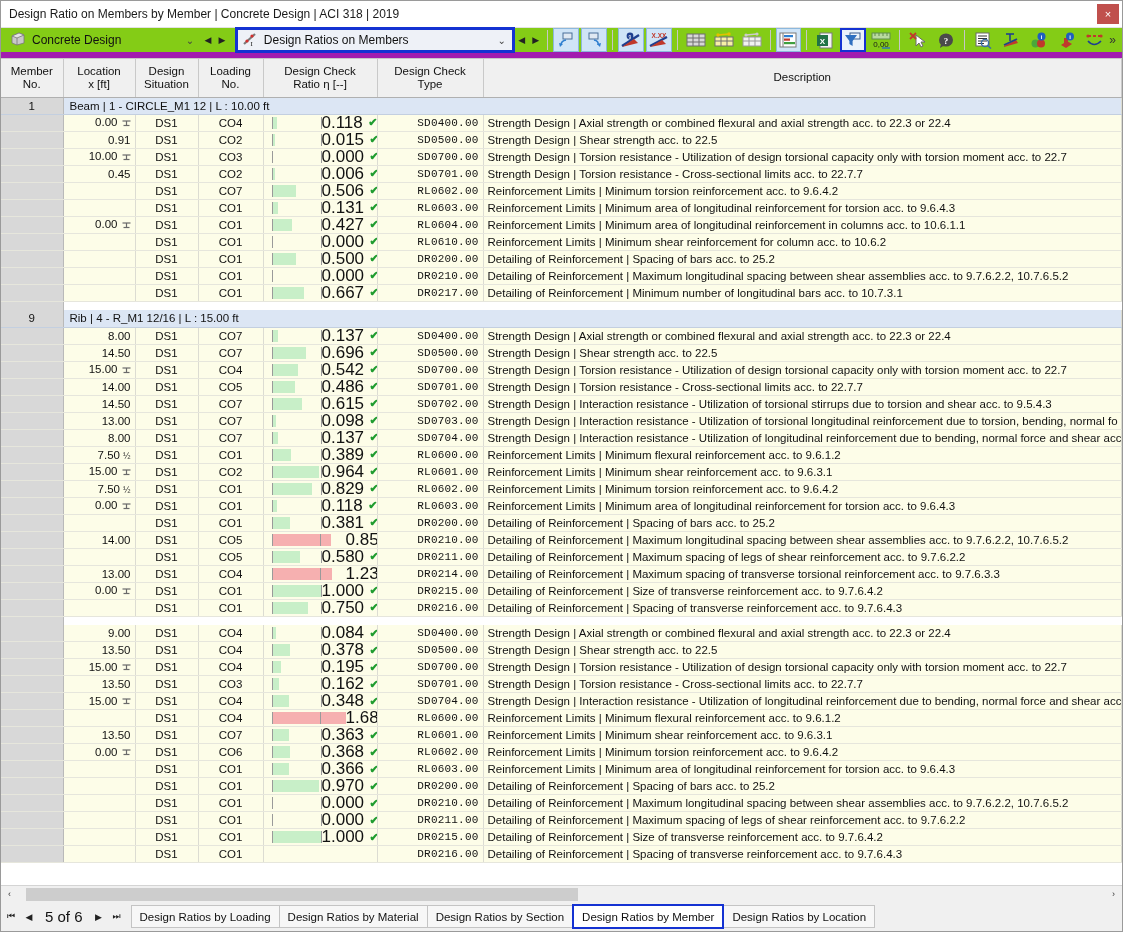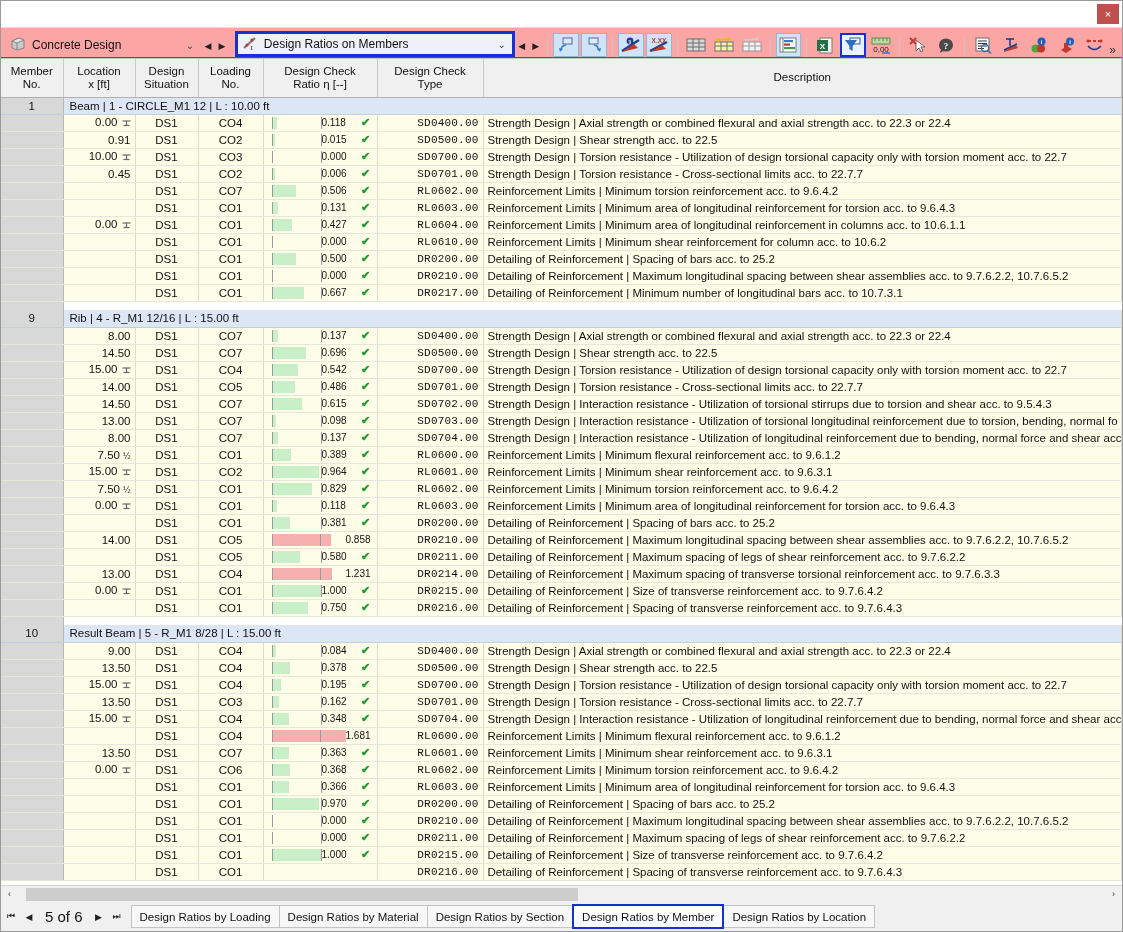--- a/index.html
+++ b/index.html
@@ -64,23 +64,23 @@
     font-size: 14px;
     font-family: "Liberation Sans", sans-serif;
   }
   #callout-1 { left: 447px; top: 31px; }
   #callout-3 { left: 824px; top: 28px; }
   #callout-2 { left: 820px; top: 888px; }
 
   
   .toolbar {
     height: 30px; flex: 0 0 30px;
-    background: #fca5a5;
-    border-bottom: 1px solid #a21caf;
-    display: flex; align-items: flex-end;
+    background: #84cc16;
+    border-bottom: 6px solid #a21caf;
+    display: flex; align-items: center;
     position: relative;
   }
   .combo {
     height: 24px;
     display: flex; align-items: center;
     background: #eef1f7;
     border: 1px solid #b5b9c2;
     font-size: 12px; color: #111;
     padding: 0 2px 0 4px;
     cursor: pointer;
@@ -204,23 +204,23 @@
     background: #c8efc8;
   }
   .bar-fill.over { background: #f6b0b0; }
   .tick {
     position: absolute; top: 0; bottom: 0; width: 1px;
     background: #9a9a9a;
   }
   .tick.t0 { left: 0; }
   .tick.t1 { left: 49px; }
   .ratio-val {
-    flex: 1 1 auto; 
+    flex: 1 1 auto; text-align: right;
     padding-right: 3px;
-    font-size: 10px;
+    font-size: 17px;
   }
   .ratio-val.over { color: #111; }
   .status-ico {
     flex: 0 0 14px; text-align: center; font-size: 11px; line-height: 1;
   }
   .ok  { color: #1f9c2f; font-weight: bold; }
 
   
   .bar-area.wide { width: 74px; flex: 0 0 74px; }
   .bar-area.wide .tick.t1 { left: 48px; }
@@ -284,20 +284,21 @@
     z-index: 2;
     height: 25px;
   }
 </style>
 </head>
 <body>
 
 <div class="app">
 
   <div class="titlebar">
+    <div class="titlebar-text">Design Ratio on Members by Member | Concrete Design | ACI 318 | 2019</div>
     <div class="close-btn">×</div>
   </div>
 
 
   <div class="callout" id="callout-1">1</div>
   <div class="callout" id="callout-3">3</div>
   <div class="callout" id="callout-2">2</div>
 
   <div class="toolbar">
 
@@ -1117,24 +1118,20 @@
                 <div class="status-ico"><span class="ok">✔</span></div>
               </div>
             </td>
             <td class="c-type">DR0216.00</td>
             <td class="c-desc">Detailing of Reinforcement | Spacing of transverse reinforcement acc. to 9.7.6.4.3</td>
           </tr>
           <tr class="spacer">
             <td class="c-member"></td>
             <td colspan="6"></td>
           </tr>
-          <tr class="grouprow">
-            <td class="c-member">10</td>
-            <td class="group-label" colspan="6">Result Beam | 5 - R_M1 8/28 | L : 15.00 ft</td>
-          </tr>
           <tr class="datarow">
             <td class="c-member"></td>
             <td class="c-loc"><span>9.00</span></td>
             <td class="c-ds">DS1</td>
             <td class="c-load">CO4</td>
             <td class="c-ratio">
               <div class="ratio-cell">
                 <div class="bar-area">
                   <div class="bar-fill" style="width:4.1px"></div>
                   <div class="tick t0"></div>

